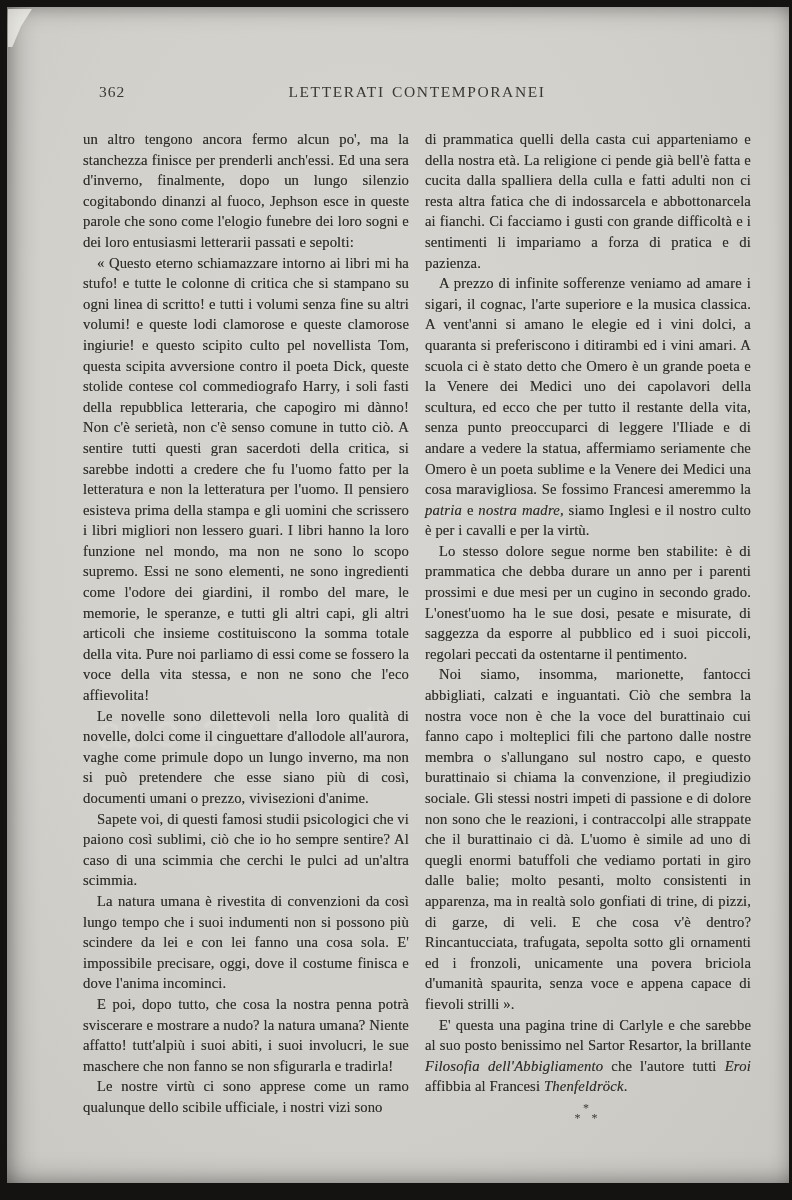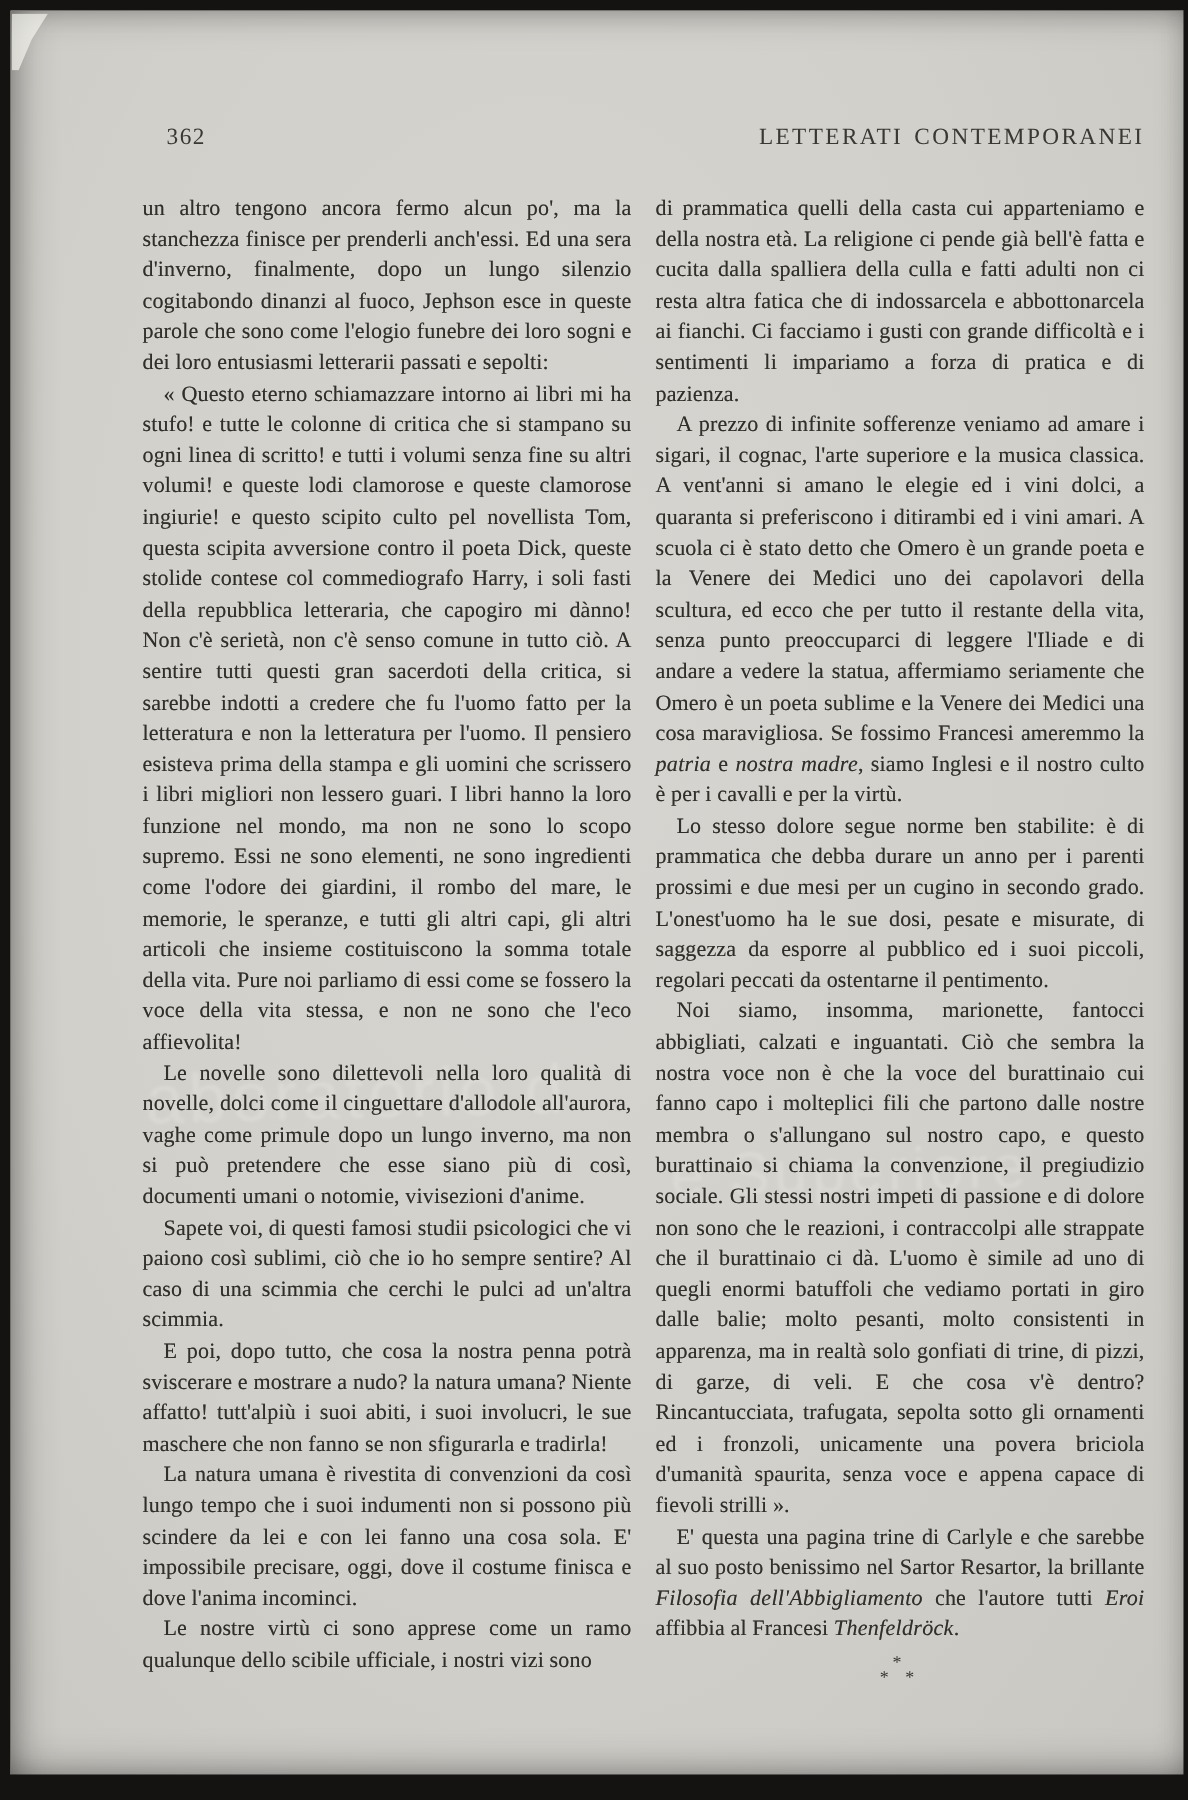--- a/index.html
+++ b/index.html
@@ -21,34 +21,34 @@
       inset 0 -16px 30px -18px rgba(0,0,0,0.40);
   }
   .corner-artifact{
     position:absolute;left:1px;top:2px;width:24px;height:38px;
     background:rgba(246,246,241,0.85);
     clip-path:polygon(0 0,100% 0,55% 45%,18% 100%,0 100%);
     opacity:.8;
   }
   .content{
     position:absolute;
-    left:88px;top:74px;width:668px;
+    left:76px;top:74px;width:668px;
     color:#312f2a;
   }
   .page-head{
     position:relative;
     height:26px;
     margin-bottom:22px;
   }
   .page-number{
     position:absolute;left:16px;top:2px;
     font-size:15.5px;letter-spacing:1px;color:#3a3833;
   }
   .page-title{
-    text-align:right;
+    text-align:center;
     font-size:15.5px;letter-spacing:1.6px;
     color:#3a3833;
     padding-top:2px;
     word-spacing:2px;
   }
   .cols{
     display:flex;
     gap:16px;
   }
   .col{
@@ -98,24 +98,24 @@
 
   <div class="content">
     <div class="page-head">
       <span class="page-number">362</span>
       <div class="page-title">LETTERATI CONTEMPORANEI</div>
     </div>
     <div class="cols">
       <div class="col" id="col-left">
           <p class="para no-indent"><span>un altro tengono ancora fermo alcun po', ma la stanchezza finisce per prenderli anch'essi. Ed una sera d'inverno, finalmente, dopo un lungo silenzio cogitabondo dinanzi al fuoco, Jephson esce in queste parole che sono come l'elogio funebre dei loro sogni e dei loro entusiasmi letterarii passati e sepolti:</span></p>
           <p class="para"><span>« Questo eterno schiamazzare intorno ai libri mi ha stufo! e tutte le colonne di critica che si stampano su ogni linea di scritto! e tutti i volumi senza fine su altri volumi! e queste lodi clamorose e queste clamorose ingiurie! e questo scipito culto pel novellista Tom, questa scipita avversione contro il poeta Dick, queste stolide contese col commediografo Harry, i soli fasti della repubblica letteraria, che capogiro mi dànno! Non c'è serietà, non c'è senso comune in tutto ciò. A sentire tutti questi gran sacerdoti della critica, si sarebbe indotti a credere che fu l'uomo fatto per la letteratura e non la letteratura per l'uomo. Il pensiero esisteva prima della stampa e gli uomini che scrissero i libri migliori non lessero guari. I libri hanno la loro funzione nel mondo, ma non ne sono lo scopo supremo. Essi ne sono elementi, ne sono ingredienti come l'odore dei giardini, il rombo del mare, le memorie, le speranze, e tutti gli altri capi, gli altri articoli che insieme costituiscono la somma totale della vita. Pure noi parliamo di essi come se fossero la voce della vita stessa, e non ne sono che l'eco affievolita!</span></p>
-          <p class="para"><span>Le novelle sono dilettevoli nella loro qualità di novelle, dolci come il cinguettare d'allodole all'aurora, vaghe come primule dopo un lungo inverno, ma non si può pretendere che esse siano più di così, documenti umani o notomie, vivisezioni d'anime.</span></p>
+          <p class="para"><span>Le novelle sono dilettevoli nella loro qualità di novelle, dolci come il cinguettare d'allodole all'aurora, vaghe come primule dopo un lungo inverno, ma non si può pretendere che esse siano più di così, documenti umani o prezzo, vivisezioni d'anime.</span></p>
           <p class="para"><span>Sapete voi, di questi famosi studii psicologici che vi paiono così sublimi, ciò che io ho sempre sentire? Al caso di una scimmia che cerchi le pulci ad un'altra scimmia.</span></p>
+          <p class="para"><span>La natura umana è rivestita di convenzioni da così lungo tempo che i suoi indumenti non si possono più scindere da lei e con lei fanno una cosa sola. E' impossibile precisare, oggi, dove il costume finisca e dove l'anima incominci.</span></p>
           <p class="para"><span>E poi, dopo tutto, che cosa la nostra penna potrà sviscerare e mostrare a nudo? la natura umana? Niente affatto! tutt'alpiù i suoi abiti, i suoi involucri, le sue maschere che non fanno se non sfigurarla e tradirla!</span></p>
-          <p class="para"><span>La natura umana è rivestita di convenzioni da così lungo tempo che i suoi indumenti non si possono più scindere da lei e con lei fanno una cosa sola. E' impossibile precisare, oggi, dove il costume finisca e dove l'anima incominci.</span></p>
           <p class="para"><span>Le nostre virtù ci sono apprese come un ramo qualunque dello scibile ufficiale, i nostri vizi sono</span></p>
         </div>
       <div class="col" id="col-right">
           <p class="para no-indent"><span>di prammatica quelli della casta cui apparteniamo e della nostra età. La religione ci pende già bell'è fatta e cucita dalla spalliera della culla e fatti adulti non ci resta altra fatica che di indossarcela e abbottonarcela ai fianchi. Ci facciamo i gusti con grande difficoltà e i sentimenti li impariamo a forza di pratica e di pazienza.</span></p>
           <p class="para"><span>A prezzo di infinite sofferenze veniamo ad amare i sigari, il cognac, l'arte superiore e la musica classica. A vent'anni si amano le elegie ed i vini dolci, a quaranta si preferiscono i ditirambi ed i vini amari. A scuola ci è stato detto che Omero è un grande poeta e la Venere dei Medici uno dei capolavori della scultura, ed ecco che per tutto il restante della vita, senza punto preoccuparci di leggere l'Iliade e di andare a vedere la statua, affermiamo seriamente che Omero è un poeta sublime e la Venere dei Medici una cosa maravigliosa. Se fossimo Francesi ameremmo la </span><i>patria</i><span> e </span><i>nostra madre</i><span>, siamo Inglesi e il nostro culto è per i cavalli e per la virtù.</span></p>
           <p class="para"><span>Lo stesso dolore segue norme ben stabilite: è di prammatica che debba durare un anno per i parenti prossimi e due mesi per un cugino in secondo grado. L'onest'uomo ha le sue dosi, pesate e misurate, di saggezza da esporre al pubblico ed i suoi piccoli, regolari peccati da ostentarne il pentimento.</span></p>
           <p class="para"><span>Noi siamo, insomma, marionette, fantocci abbigliati, calzati e inguantati. Ciò che sembra la nostra voce non è che la voce del burattinaio cui fanno capo i molteplici fili che partono dalle nostre membra o s'allungano sul nostro capo, e questo burattinaio si chiama la convenzione, il pregiudizio sociale. Gli stessi nostri impeti di passione e di dolore non sono che le reazioni, i contraccolpi alle strappate che il burattinaio ci dà. L'uomo è simile ad uno di quegli enormi batuffoli che vediamo portati in giro dalle balie; molto pesanti, molto consistenti in apparenza, ma in realtà solo gonfiati di trine, di pizzi, di garze, di veli. E che cosa v'è dentro? Rincantucciata, trafugata, sepolta sotto gli ornamenti ed i fronzoli, unicamente una povera briciola d'umanità spaurita, senza voce e appena capace di fievoli strilli ».</span></p>
           <p class="para"><span>E' questa una pagina trine di Carlyle e che sarebbe al suo posto benissimo nel Sartor Resartor, la brillante </span><i>Filosofia dell'Abbigliamento</i><span> che l'autore tutti </span><i>Eroi</i><span> affibbia al Francesi </span><i>Thenfeldröck</i><span>.</span></p>
           <div class="asterism">
             <div>*</div>

